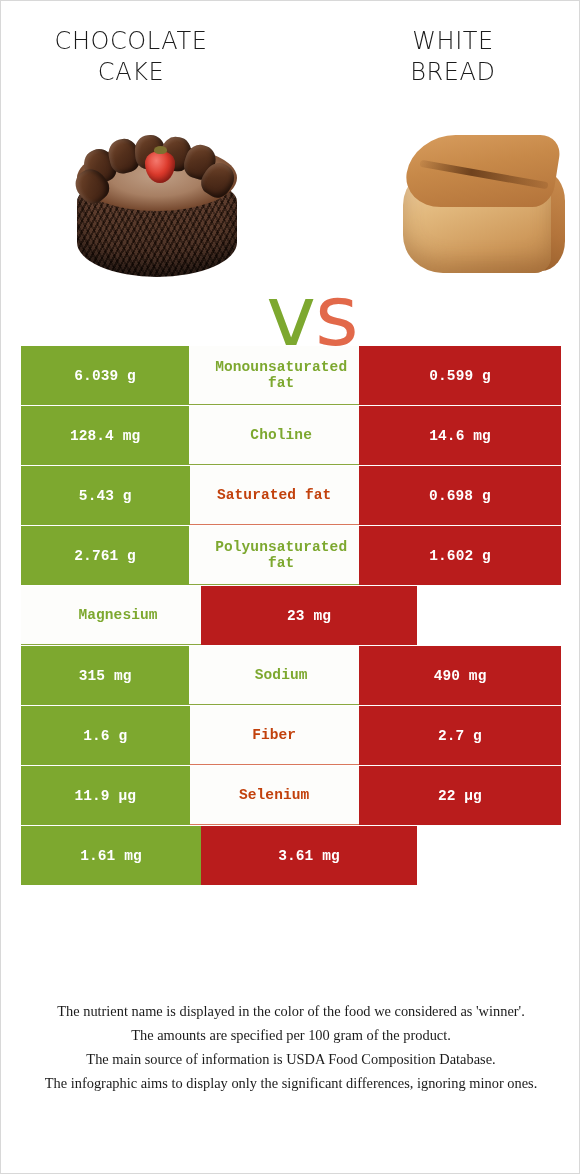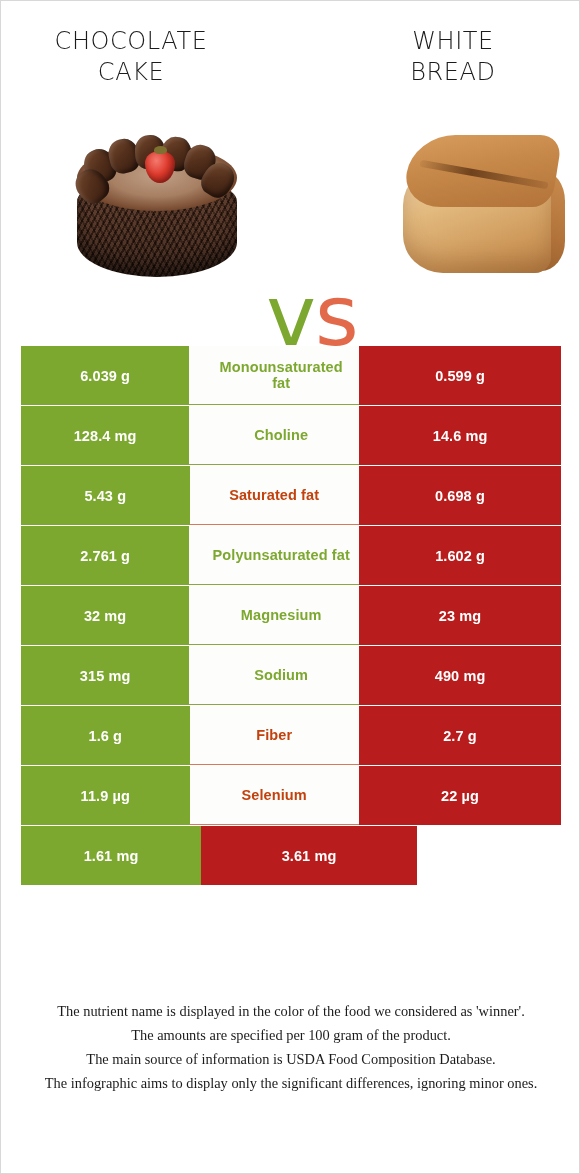--- a/index.html
+++ b/index.html
@@ -189,20 +189,21 @@
   }
   .vs .v { color: #7da82f; }
   .vs .s { color: #e2694a; }
 
   
   .table {
     position: absolute;
     left: 20px;
     top: 345px;
     width: 540px;
+    font-family: Liberation Mono, monospace;
   }
   .row {
     display: flex;
     width: 540px;
     height: 59px;
     margin-bottom: 1px;
   }
   .row:last-child { margin-bottom: 0; }
 
   .cell {
@@ -302,21 +303,20 @@
         <div class="cell cell-left">5.43 g</div>
         <div class="cell cell-mid win-right">Saturated fat</div>
         <div class="cell cell-right">0.698 g</div>
       </div>
       <div class="row">
         <div class="cell cell-left">2.761 g</div>
         <div class="cell cell-mid win-left">Polyunsaturated fat</div>
         <div class="cell cell-right">1.602 g</div>
       </div>
       <div class="row">
-        <div class="cell cell-left">32 mg</div>
         <div class="cell cell-mid win-left">Magnesium</div>
         <div class="cell cell-right">23 mg</div>
       </div>
       <div class="row">
         <div class="cell cell-left">315 mg</div>
         <div class="cell cell-mid win-left">Sodium</div>
         <div class="cell cell-right">490 mg</div>
       </div>
       <div class="row">
         <div class="cell cell-left">1.6 g</div>

